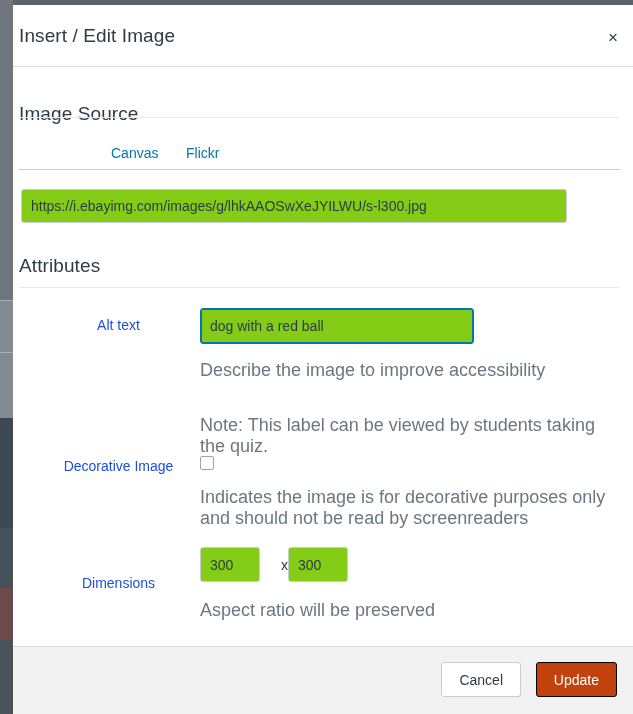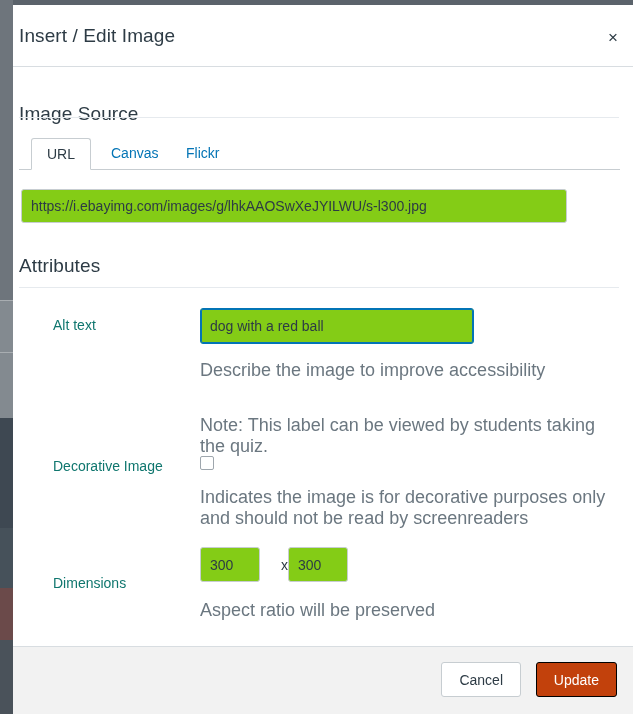--- a/index.html
+++ b/index.html
@@ -182,22 +182,22 @@
     top: 480px;
     width: 60px;
     height: 35px;
   }
   #dim-width  { left: 187px; }
   #dim-height { left: 275px; }
 
   .field-label {
     position: absolute;
     font-size: 14px;
-    color: #0f766e;
-    text-align: left;
+    color: #1d4ed8;
+    text-align: center;
   }
   #alt-label   { left: 40px; top: 250px; width: 131px; }
   #deco-label  { left: 40px; top: 391px; width: 131px; }
   #dim-label   { left: 40px; top: 488px; width: 131px; margin-top: 20px; }
 
   .helper-text {
     position: absolute;
     left: 187px;
     font-size: 18px;
     color: #6b7780;
@@ -290,21 +290,20 @@
     <button id="close-btn">×</button>
   </div>
 
   <div id="modal-body">
 
     <div class="section-heading" style="top:36px;">Image Source</div>
     <div class="section-rule" style="top:50px;"></div>
 
     <div id="tabs">
       <div class="tabline"></div>
-      <div class="tab tab-active" id="tab-url">URL</div>
       <div class="tab tab-link" id="tab-canvas">Canvas</div>
       <div class="tab tab-link" id="tab-flickr">Flickr</div>
     </div>
 
     <input type="text" class="text-input" id="url-input" value="https://i.ebayimg.com/images/g/lhkAAOSwXeJYILWU/s-l300.jpg" style="">
 
     <div class="section-heading" style="top:188px;">Attributes</div>
     <div class="section-rule" style="top:220px;"></div>
 
     <div class="field-label" id="alt-label">Alt text</div>

